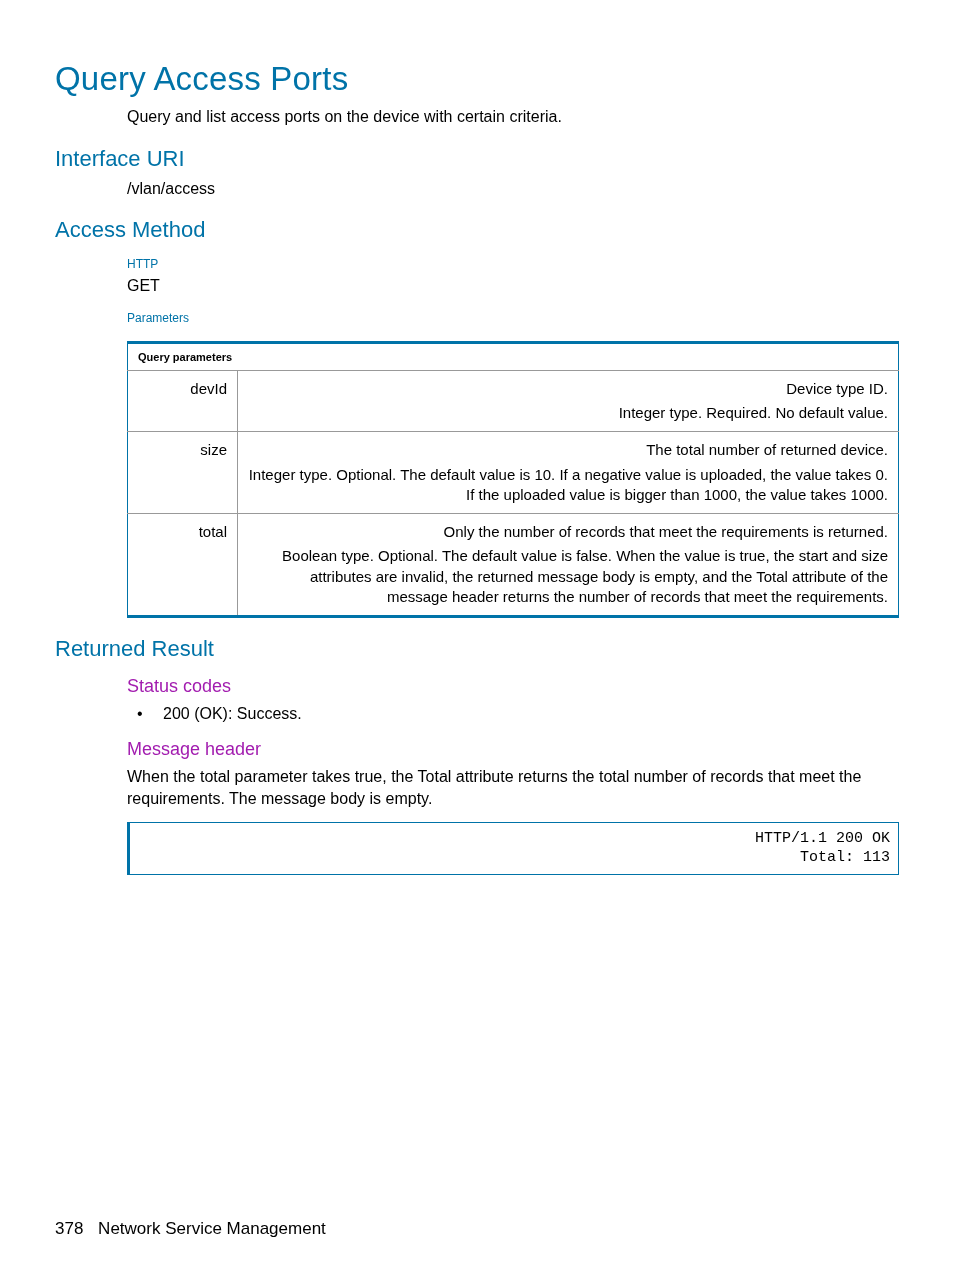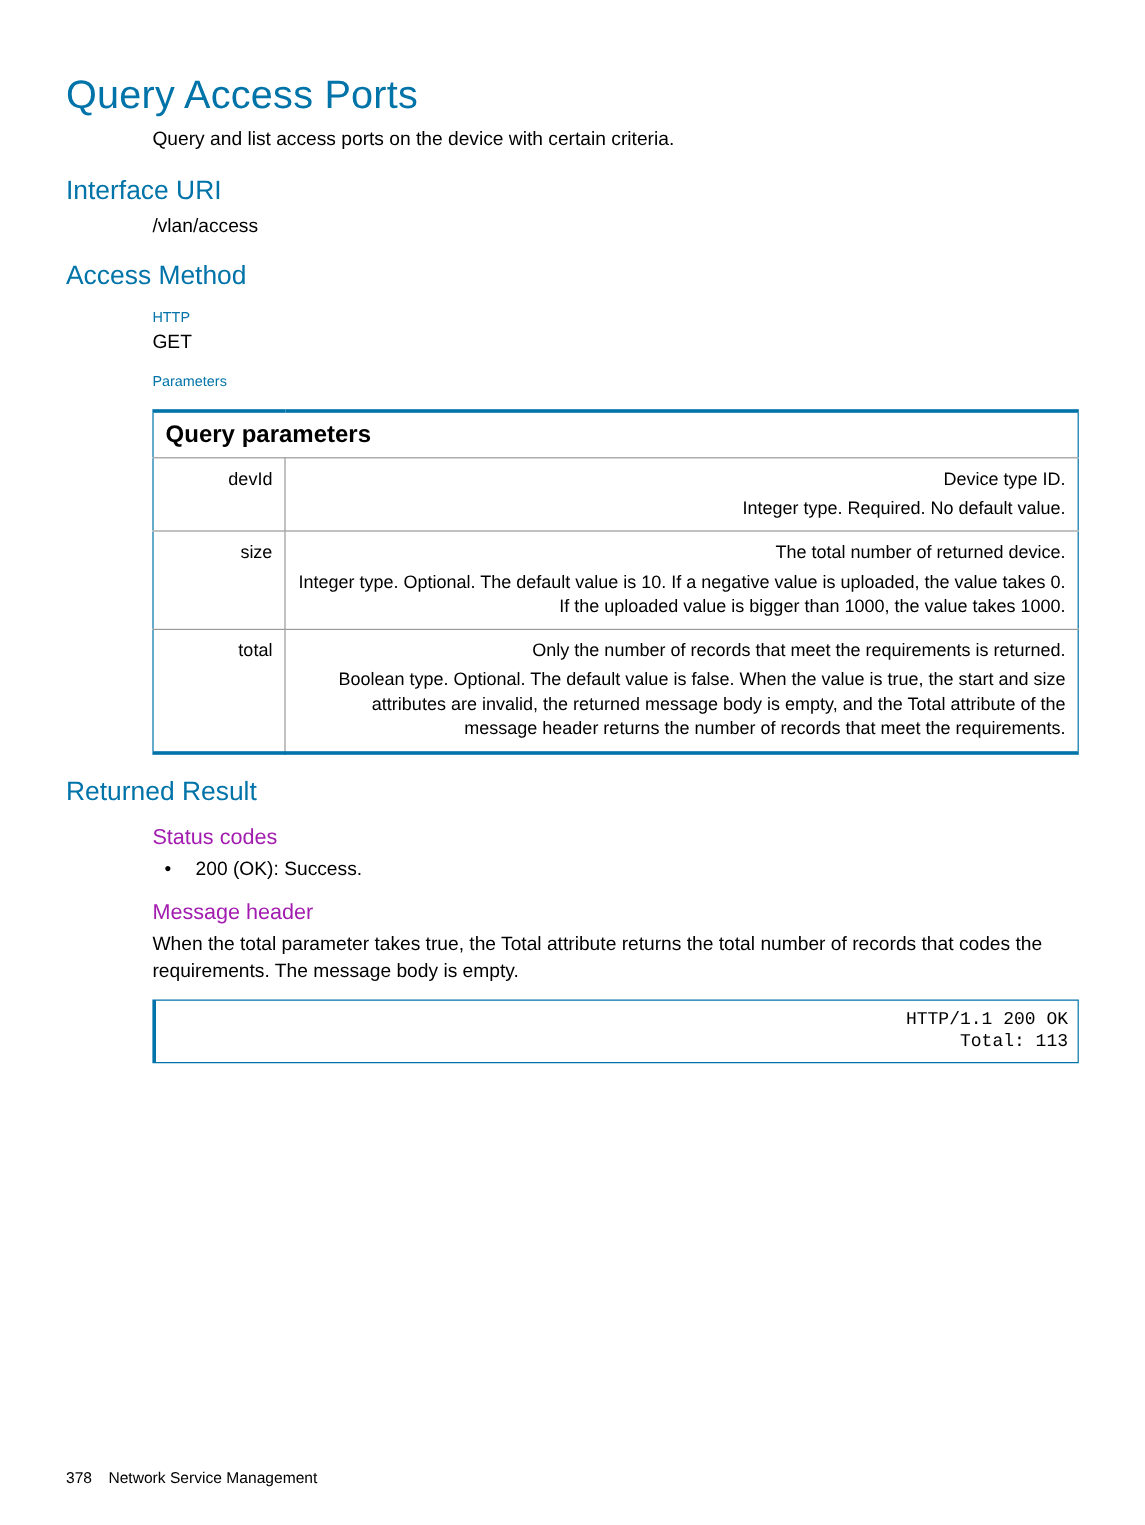--- a/index.html
+++ b/index.html
@@ -75,21 +75,21 @@
       border-left: 1px solid #0073a8;
       border-right: 1px solid #0073a8;
       margin-top: 16px;
       font-size: 15px;
     }
     .param-table th {
       text-align: left;
       font-weight: bold;
       padding: 7px 10px;
       border-bottom: 1px solid #999;
-      font-size: 20px;
+      font-size: 11px;
     }
     .param-table td {
       padding: 8px 10px;
       vertical-align: top;
       border-bottom: 1px solid #999;
       font-size: 15px;
       line-height: 1.35;
       text-align: right;
     }
     .param-table tr:last-child td { border-bottom: none; }
@@ -109,21 +109,21 @@
       font-size: 15px;
       white-space: pre;
       margin-top: 12px;
       line-height: 1.3;
       text-align: right;
     }
     .footer {
       position: absolute;
       bottom: 32px;
       left: 55px;
-      font-size: 13px;
+      font-size: 17px;
       color: #000;
       text-align: center;
     }
     .footer .pn { margin-right: 10px; }
   </style>
 </head>
 <body>
 
 <h1 class="h1">Query Access Ports</h1>
 <p class="body-text indent1">Query and list access ports on the device with certain criteria.</p>
@@ -169,20 +169,20 @@
 </table>
 
 <h2 class="h2 indent0">Returned Result</h2>
 
 <h4 class="h4 indent1">Status codes</h4>
 <ul class="bullet-list">
   <li>200 (OK): Success.</li>
 </ul>
 
 <h4 class="h4 indent1">Message header</h4>
-<p class="body-text indent1">When the total parameter takes true, the Total attribute returns the total number of records that codes the requirements. The message body is empty.</p>
+<p class="body-text indent1">When the total parameter takes true, the Total attribute returns the total number of records that meet the requirements. The message body is empty.</p>
 <div class="code-block">HTTP/1.1 200 OK
 Total: 113</div>
 
 <div class="footer">
   <span class="pn">378</span>
   <span>Network Service Management</span>
 </div>
 
 </body></html>

